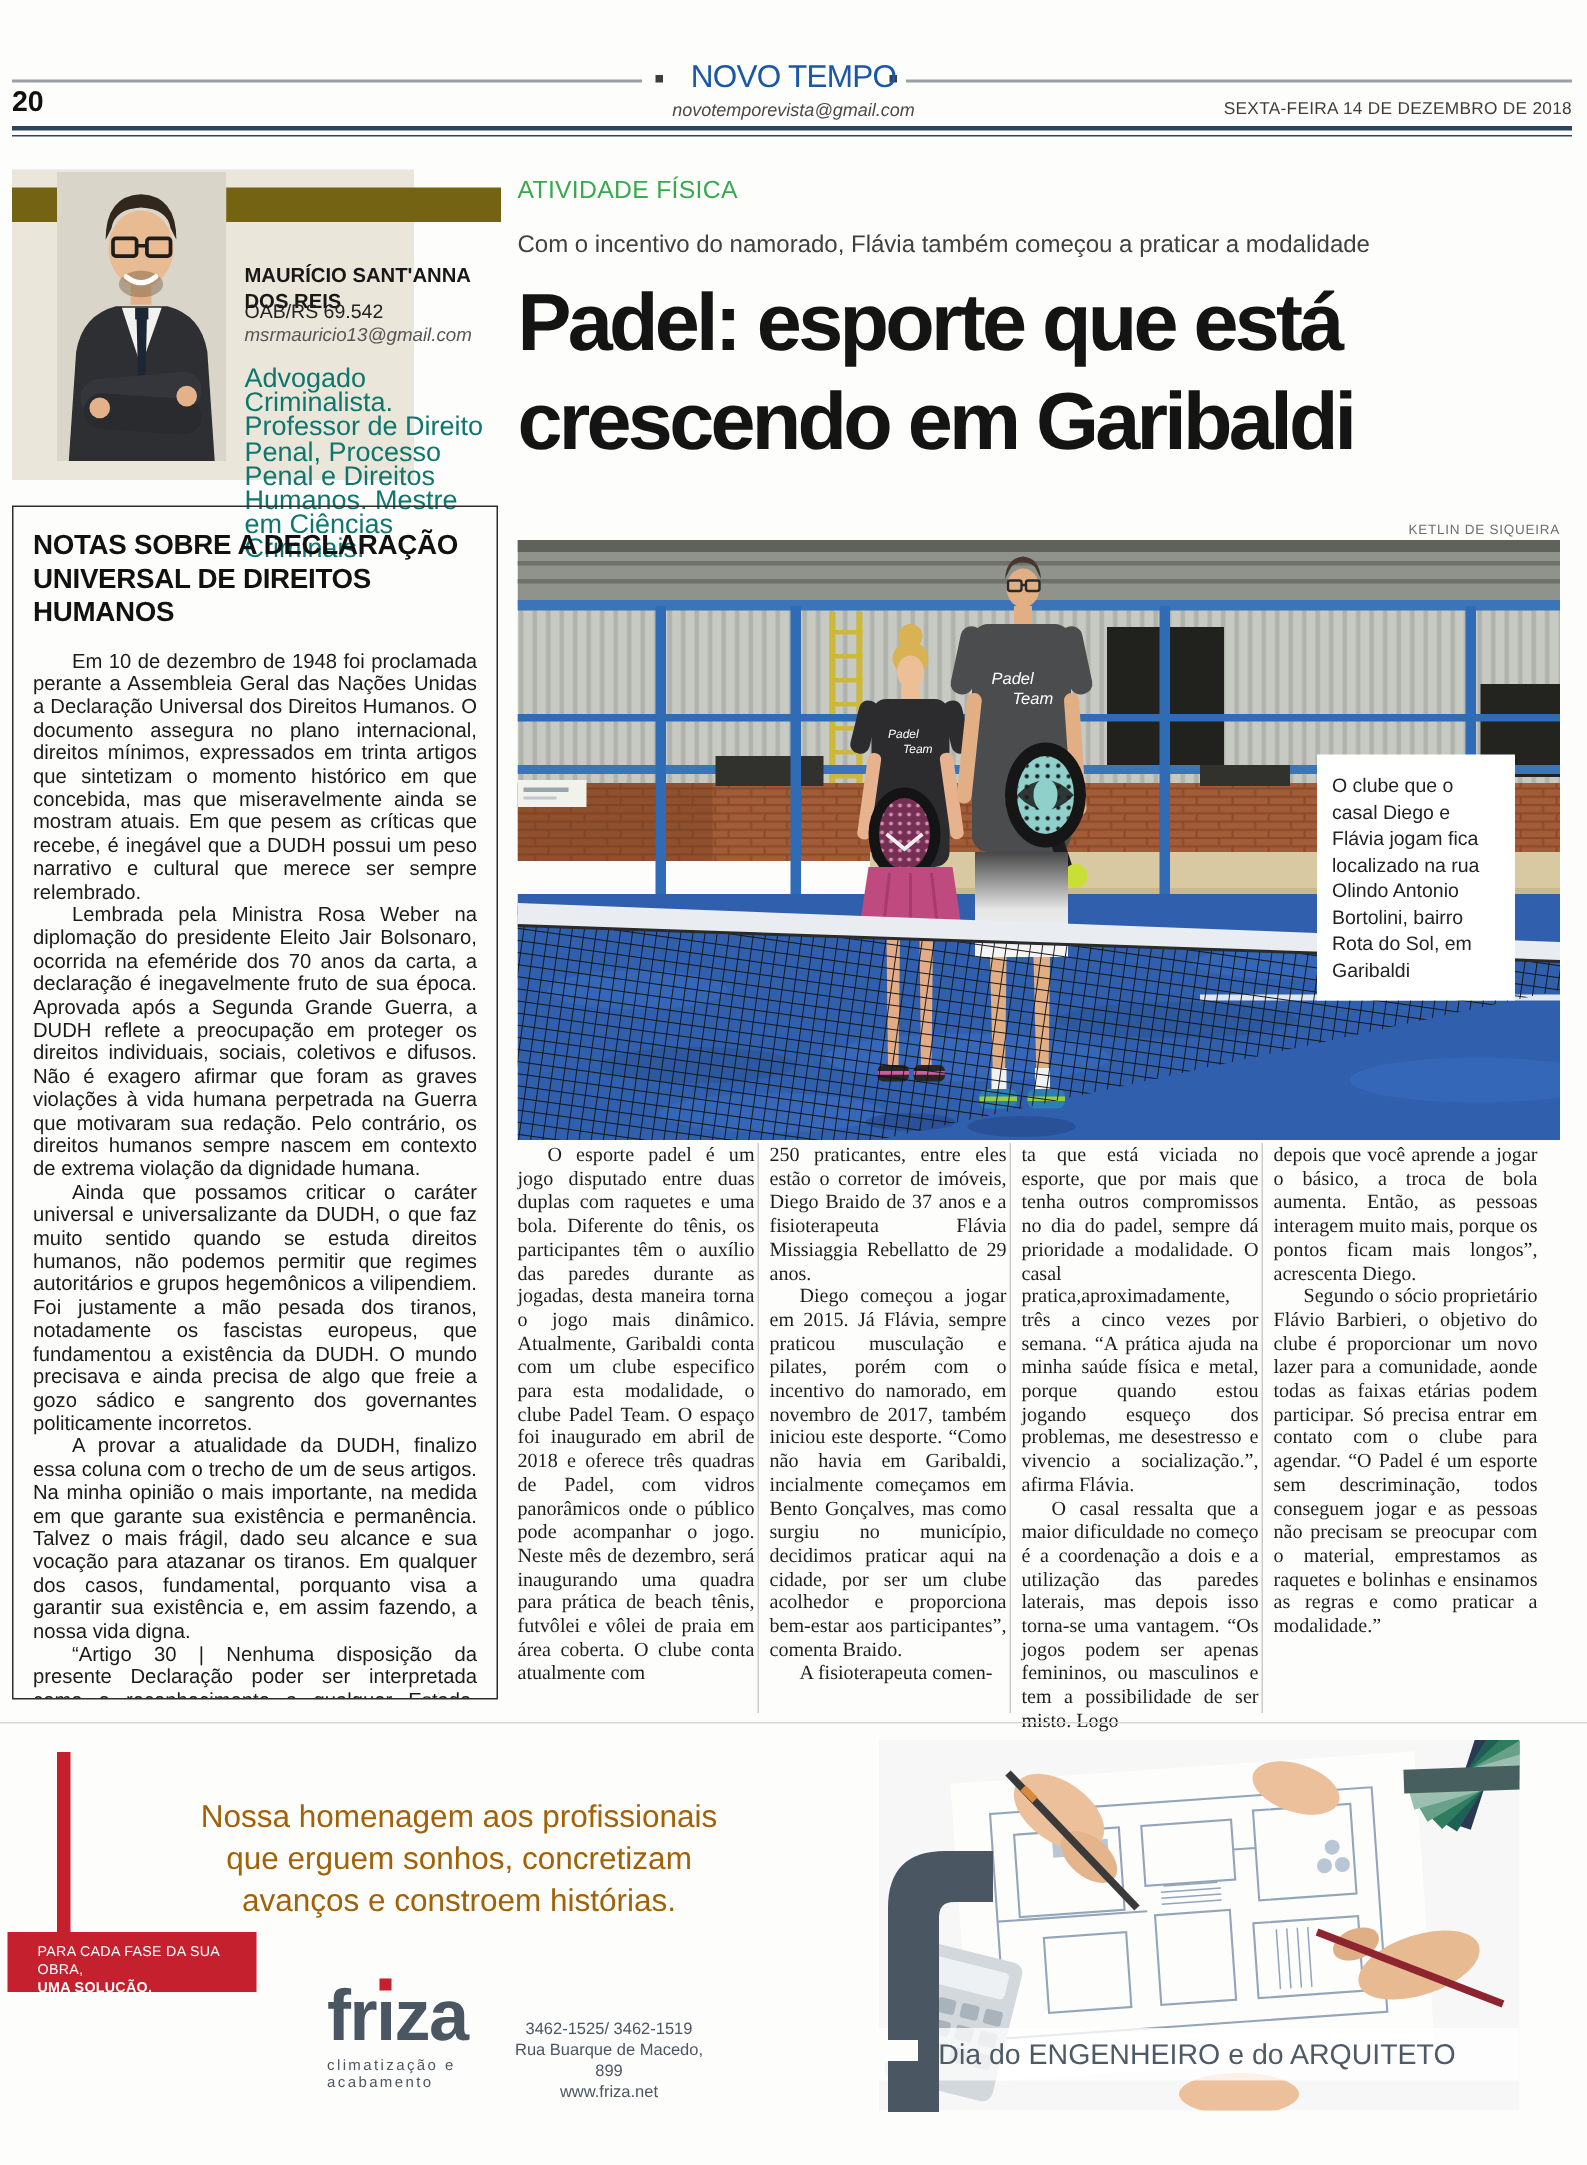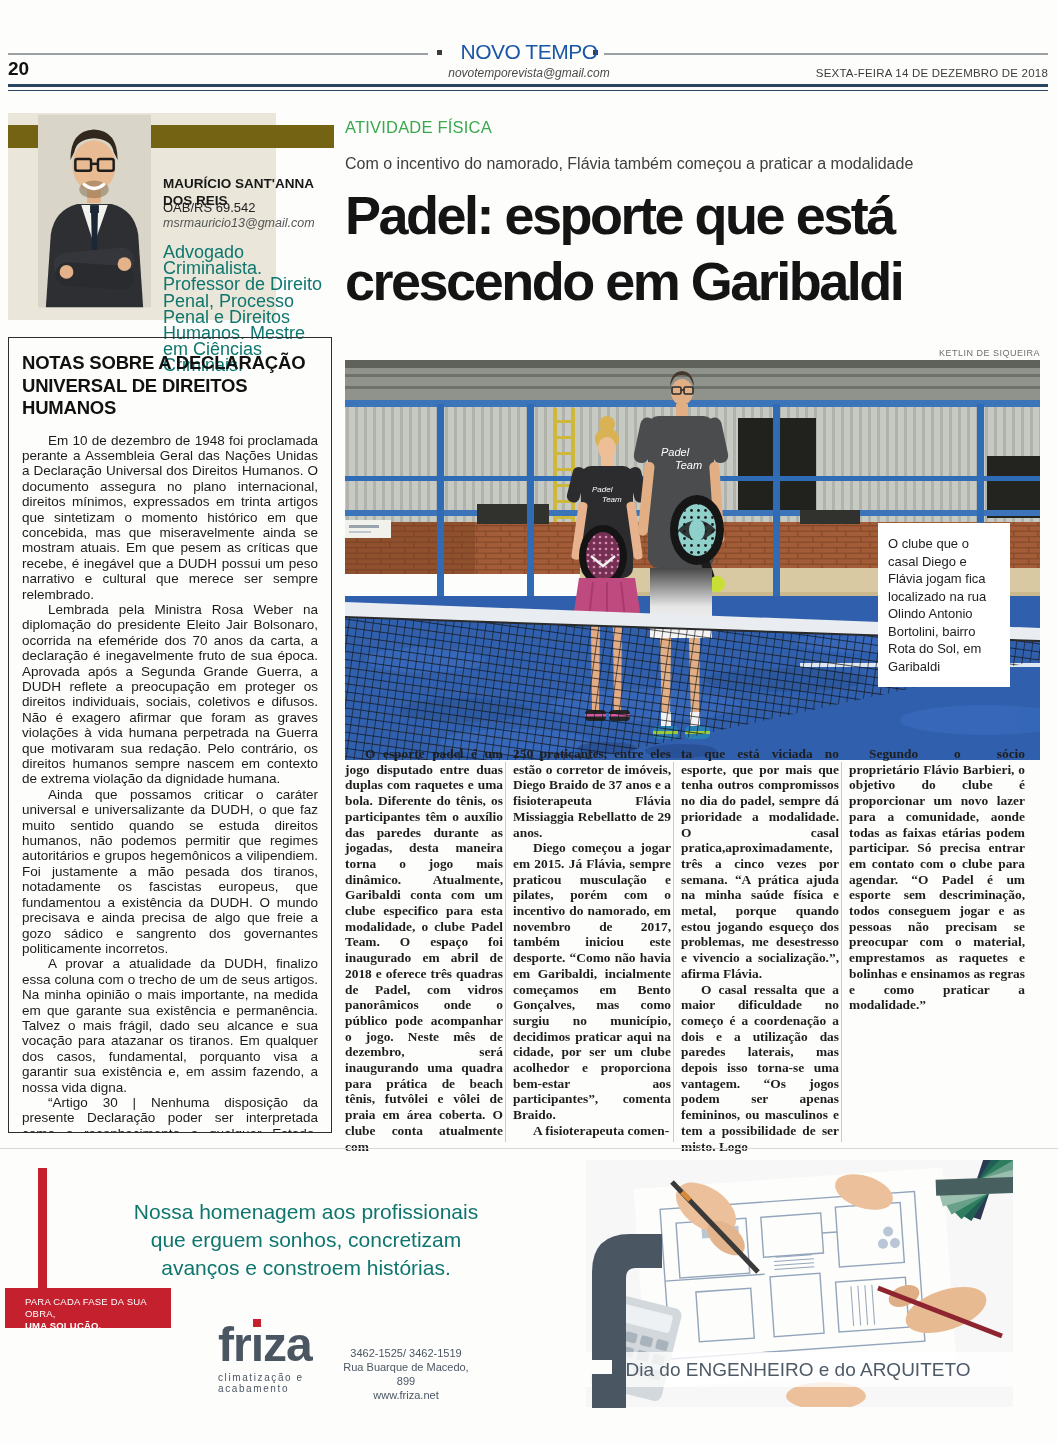--- a/index.html
+++ b/index.html
@@ -35,38 +35,38 @@
 
   
   .kicker{left:345px;top:118px;font-size:16.5px;color:#3aa84e;letter-spacing:.2px;}
   .deck{left:345px;top:155px;width:700px;font-size:16px;color:#404040;}
   .headline{left:345px;top:182px;width:704px;font-size:54px;line-height:66px;font-weight:700;
             letter-spacing:-2.5px;color:#141414;margin:0;}
   .credit{left:345px;top:348px;width:695px;text-align:right;font-size:9px;letter-spacing:.5px;color:#6e6e6e;}
   .photo-wrap{left:345px;top:360px;width:695px;height:400px;}
   .photo-wrap svg{display:block;width:695px;height:400px;}
   .caption{left:533px;top:143px;width:132px;background:#fff;padding:12px 10px;box-sizing:border-box;
-           font-size:13px;line-height:17.5px;color:#222;margin-top:20px;}
-
-  .bodycol{top:746px;width:158px;font-weight:bold;}
+           font-size:13px;line-height:17.5px;color:#222;}
+
+  .bodycol{top:762px;width:158px;}
   .bodycol p{margin:0;font-family:"Liberation Serif",serif;font-size:13.4px;line-height:15.7px;
              text-align:justify;text-indent:20px;color:#1e1e1e;}
   .bodycol p.cont{text-indent:0;}
   .c1{left:345px;} .c2{left:513px;} .c3{left:681px;} .c4{left:849px;width:176px;}
   .colrule{top:762px;width:1px;height:380px;background:#cccccc;}
   .r1{left:505px;} .r2{left:673px;} .r3{left:841px;}
 
   .section-divider{top:1148px;left:0;width:1058px;height:1px;background:#d8d8d8;}
 
   
   .ad-redbar{left:38px;top:1168px;width:9px;height:122px;background:#c4202e;}
   .ad-redbox{left:5px;top:1288px;width:166px;height:40px;background:#c4202e;color:#fff;
              padding:8px 0 12px 20px;box-sizing:border-box;font-size:9.5px;line-height:12px;letter-spacing:.2px;}
   .ad-redbox b{display:block;font-weight:700;}
-  .ad-head{left:115px;top:1198px;width:382px;text-align:center;font-size:21px;line-height:28px;color:#0f766e;}
+  .ad-head{left:115px;top:1198px;width:382px;text-align:center;font-size:21px;line-height:28px;color:#a16207;}
   .brand{left:218px;top:1322px;font-size:48px;font-weight:700;letter-spacing:-1px;color:#4b5663;line-height:46px;}
   .brand .bi{position:relative;}
   .brand .bi::after{content:"";position:absolute;left:50%;margin-left:-4px;top:1px;width:8px;height:8px;background:#c4202e;}
   .brand-sub{left:218px;top:1372px;width:160px;font-size:10px;letter-spacing:1.6px;color:#4b5663;}
   .ad-contact{left:338px;top:1346px;width:136px;text-align:center;font-size:11px;line-height:14px;color:#4b5663;}
   .ad-photo{left:586px;top:1160px;width:427px;height:247px;}
   .ad-photo svg{display:block;width:427px;height:247px;}
   .ad-f{left:556px;top:1212px;width:106px;height:196px;z-index:4;}
 </style>
 </head>
@@ -315,20 +315,21 @@
   <p>Diego começou a jogar em 2015. Já Flávia, sempre praticou musculação e pilates, porém com o incentivo do namorado, em novembro de 2017, também iniciou este desporte. “Como não havia em Garibaldi, incialmente começamos em Bento Gonçalves, mas como surgiu no município, decidimos praticar aqui na cidade, por ser um clube acolhedor e proporciona bem-estar aos participantes”, comenta Braido.</p>
   <p>A fisioterapeuta comen-</p>
 </div>
 <div class="abs colrule r2"></div>
 <div class="abs bodycol c3">
   <p class="cont">ta que está viciada no esporte, que por mais que tenha outros compromissos no dia do padel, sempre dá prioridade a modalidade. O casal pratica,aproximadamente, três a cinco vezes por semana. “A prática ajuda na minha saúde física e metal, porque quando estou jogando esqueço dos problemas, me desestresso e vivencio a socialização.”, afirma Flávia.</p>
   <p>O casal ressalta que a maior dificuldade no começo é a coordenação a dois e a utilização das paredes laterais, mas depois isso torna-se uma vantagem. “Os jogos podem ser apenas femininos, ou masculinos e tem a possibilidade de ser misto. Logo</p>
 </div>
 <div class="abs colrule r3"></div>
 <div class="abs bodycol c4">
+  <p class="cont">depois que você aprende a jogar o básico, a troca de bola aumenta. Então, as pessoas interagem muito mais, porque os pontos ficam mais longos”, acrescenta Diego.</p>
   <p>Segundo o sócio proprietário Flávio Barbieri, o objetivo do clube é proporcionar um novo lazer para a comunidade, aonde todas as faixas etárias podem participar. Só precisa entrar em contato com o clube para agendar. “O Padel é um esporte sem descriminação, todos conseguem jogar e as pessoas não precisam se preocupar com o material, emprestamos as raquetes e bolinhas e ensinamos as regras e como praticar a modalidade.”</p>
 </div>
 
 <div class="abs section-divider"></div>
 
 <div class="abs ad-redbar"></div>
 <div class="abs ad-redbox">
   <span>PARA CADA FASE DA SUA OBRA,</span>
   <b>UMA SOLUÇÃO.</b>
 </div>

